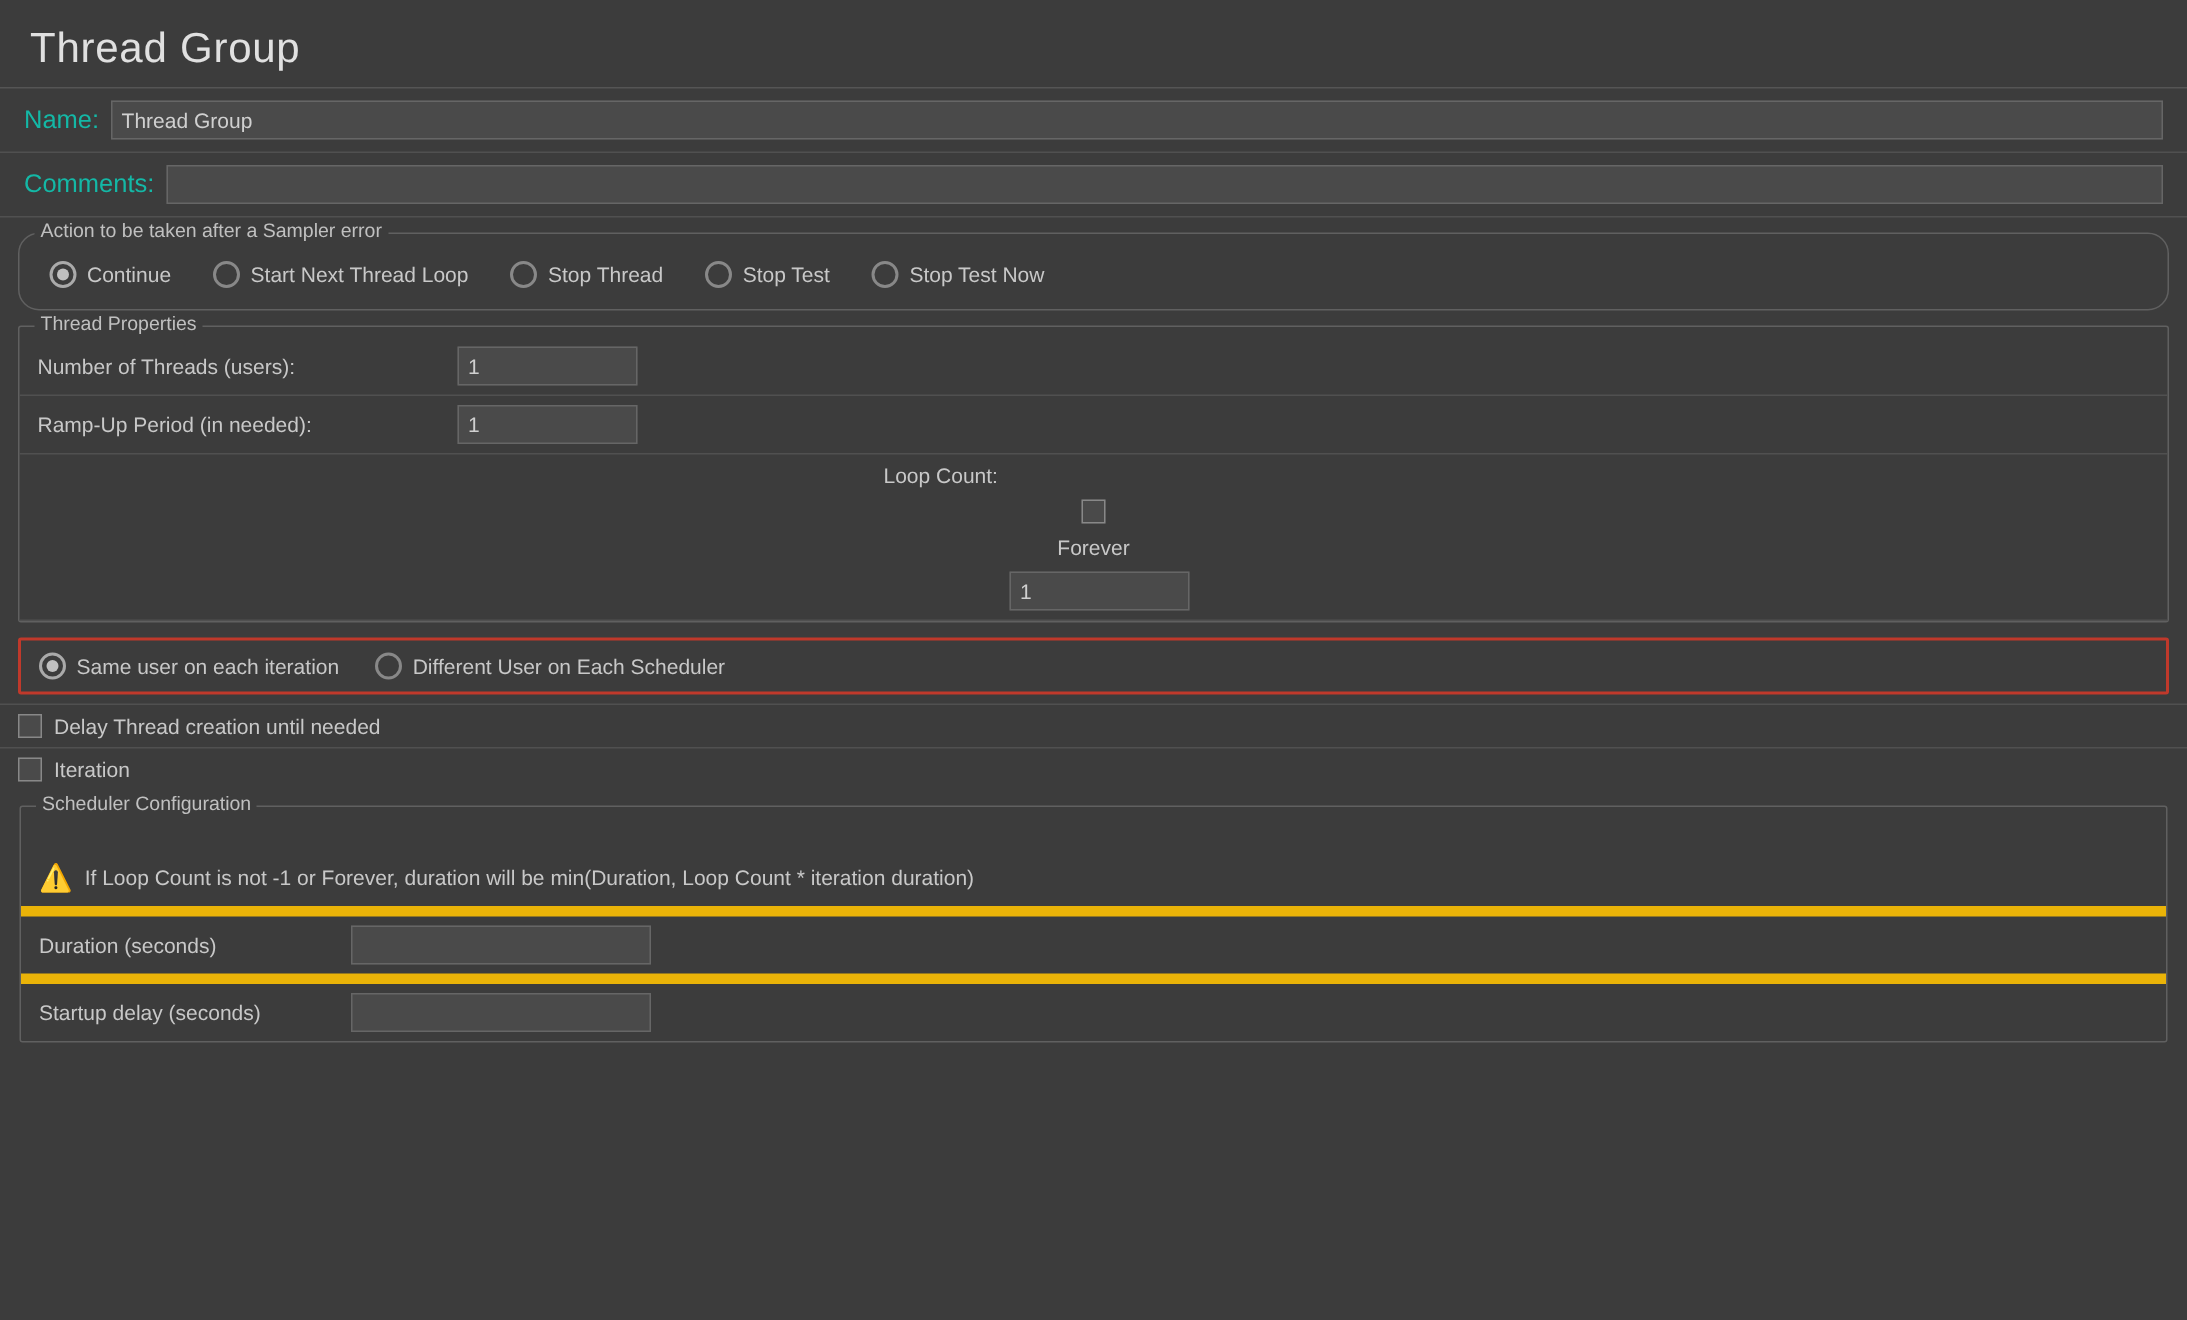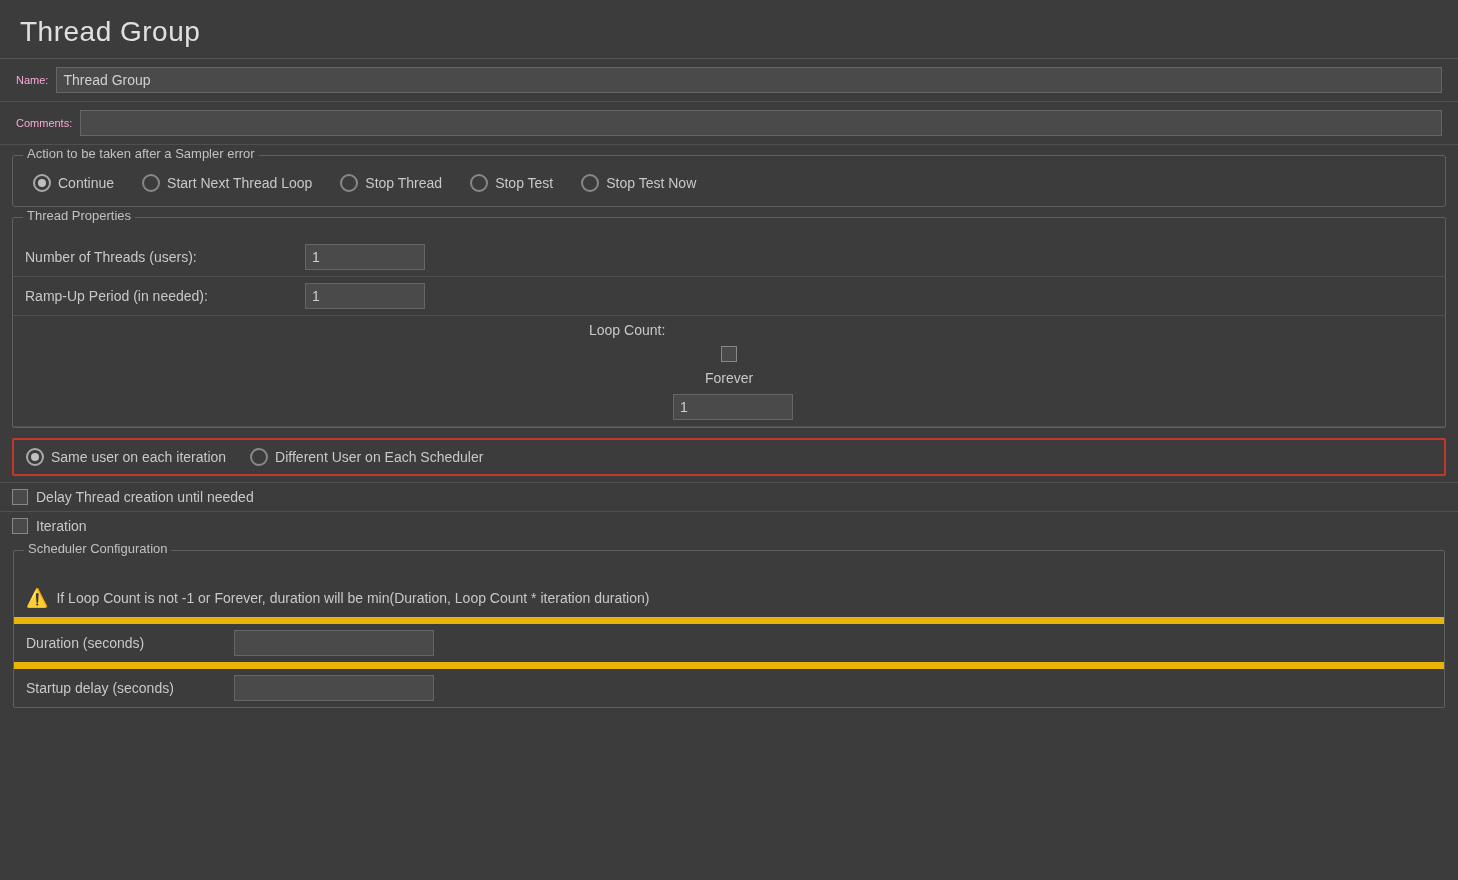--- a/index.html
+++ b/index.html
@@ -33,41 +33,41 @@
     }
 
     .field-row {
       display: flex;
       align-items: center;
       padding: 8px 16px;
       border-bottom: 1px solid #505050;
     }
 
     .field-label {
-      color: #f9a8d4;
-      font-size: 11px;
+      color: #14b8a6;
+      font-size: 17px;
       margin-right: 8px;
       white-space: nowrap;
     }
 
     .field-input {
       background: #4a4a4a;
       border: 1px solid #666;
       color: #d0d0d0;
       font-size: 14px;
       padding: 3px 6px;
       flex: 1;
       outline: none;
       height: 26px;
     }
 
     .section-box {
       border: 1px solid #606060;
       margin: 10px 12px;
-      border-radius: 3px;
+      border-radius: 14px;
       position: relative;
     }
 
     .section-title {
       position: absolute;
       top: -10px;
       left: 10px;
       background: #3c3c3c;
       padding: 0 4px;
       font-size: 13px;
@@ -116,21 +116,21 @@
     .radio-label {
       font-size: 14px;
       color: #c8c8c8;
     }
 
     .thread-props-section {
       border: 1px solid #606060;
       margin: 10px 12px;
       border-radius: 2px;
       position: relative;
-      padding-top: 20px;
+      padding-top: 7px;
     }
 
     .thread-props-title {
       position: absolute;
       top: -10px;
       left: 10px;
       background: #3c3c3c;
       padding: 0 4px;
       font-size: 13px;
       color: #c0c0c0;

